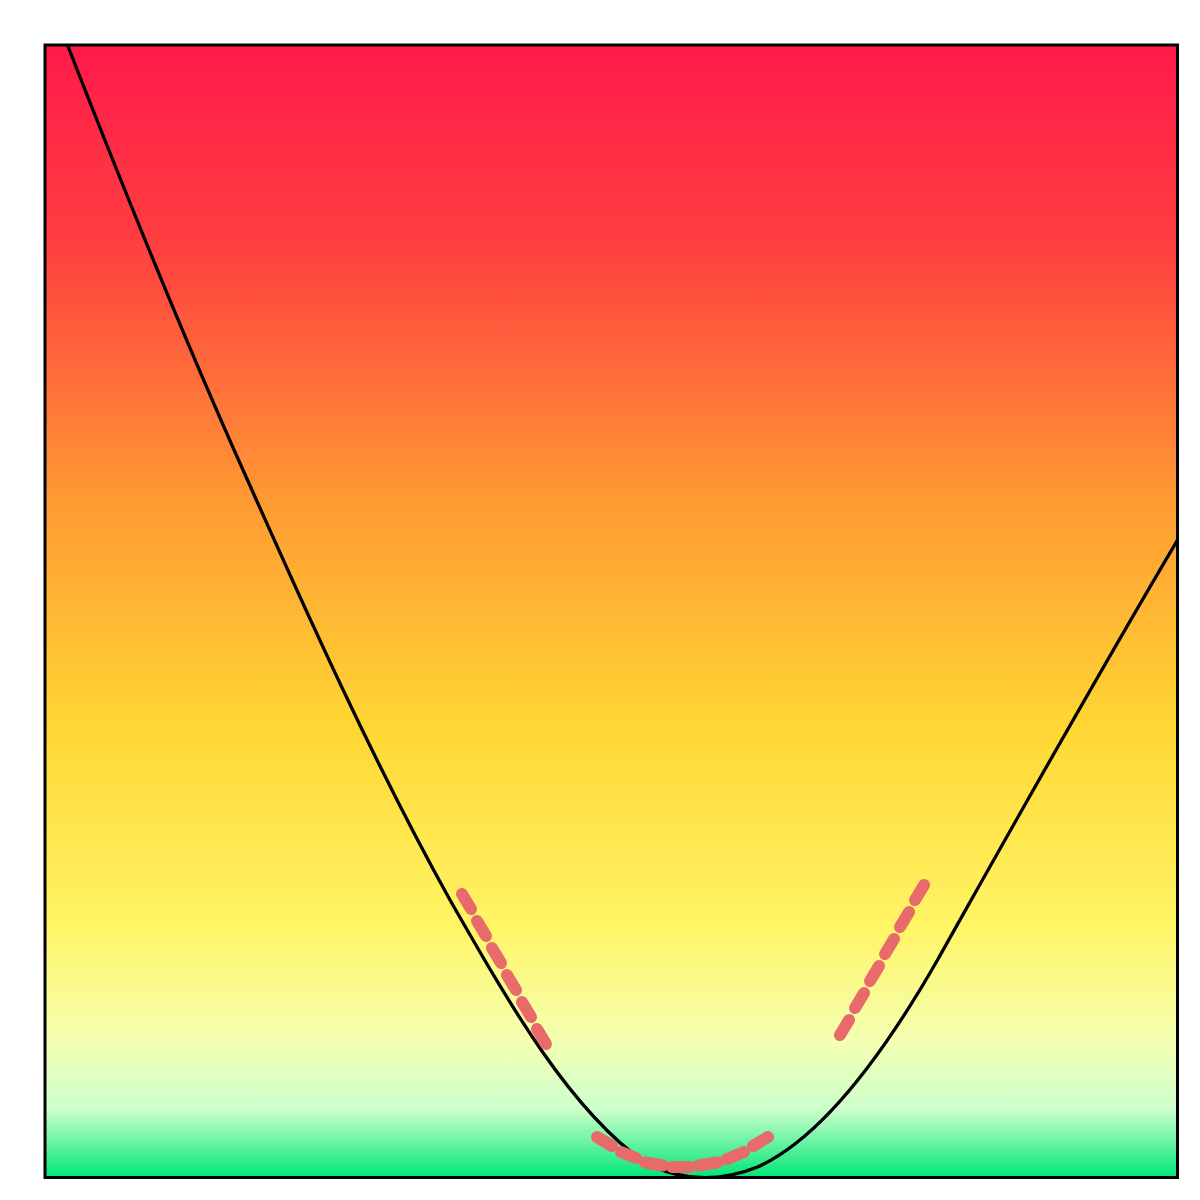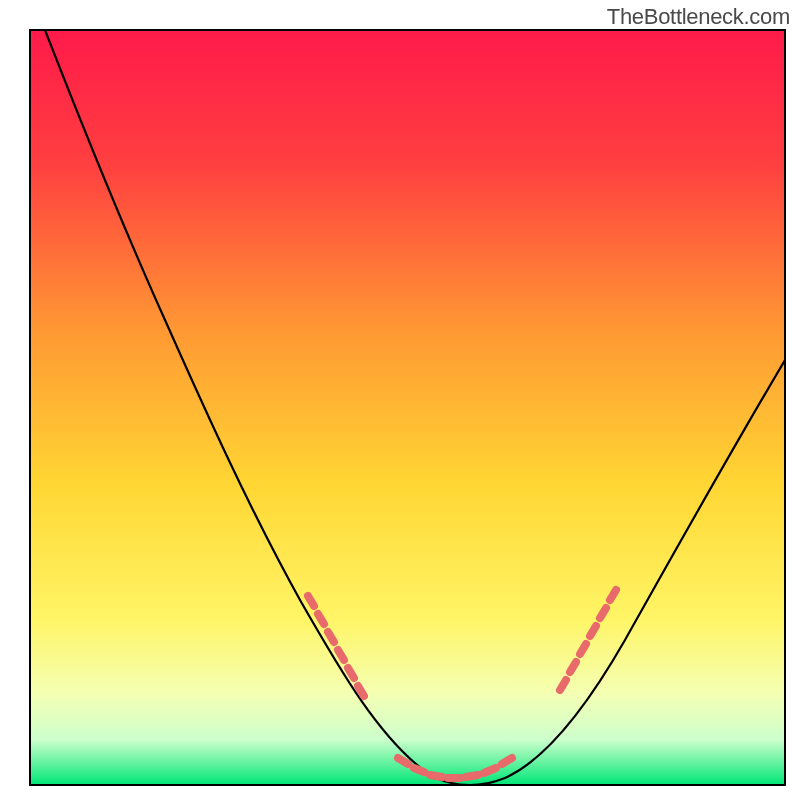--- a/index.html
+++ b/index.html
@@ -28,21 +28,20 @@
   }
   svg {
     display: block;
   }
 </style>
 </head>
 <body>
 
 <div class="chart-container">
 
-  <div class="watermark">TheBottleneck.com</div>
 
   <svg width="800" height="800" viewBox="0 0 800 800">
     <defs>
       <linearGradient id="bg-grad" x1="0" y1="0" x2="0" y2="1">
         <stop offset="0%" stop-color="#ff1a4a"></stop>
         <stop offset="18%" stop-color="#ff4040"></stop>
         <stop offset="40%" stop-color="#ff9933"></stop>
         <stop offset="60%" stop-color="#ffd633"></stop>
         <stop offset="78%" stop-color="#fff566"></stop>
         <stop offset="88%" stop-color="#f4ffb3"></stop>

